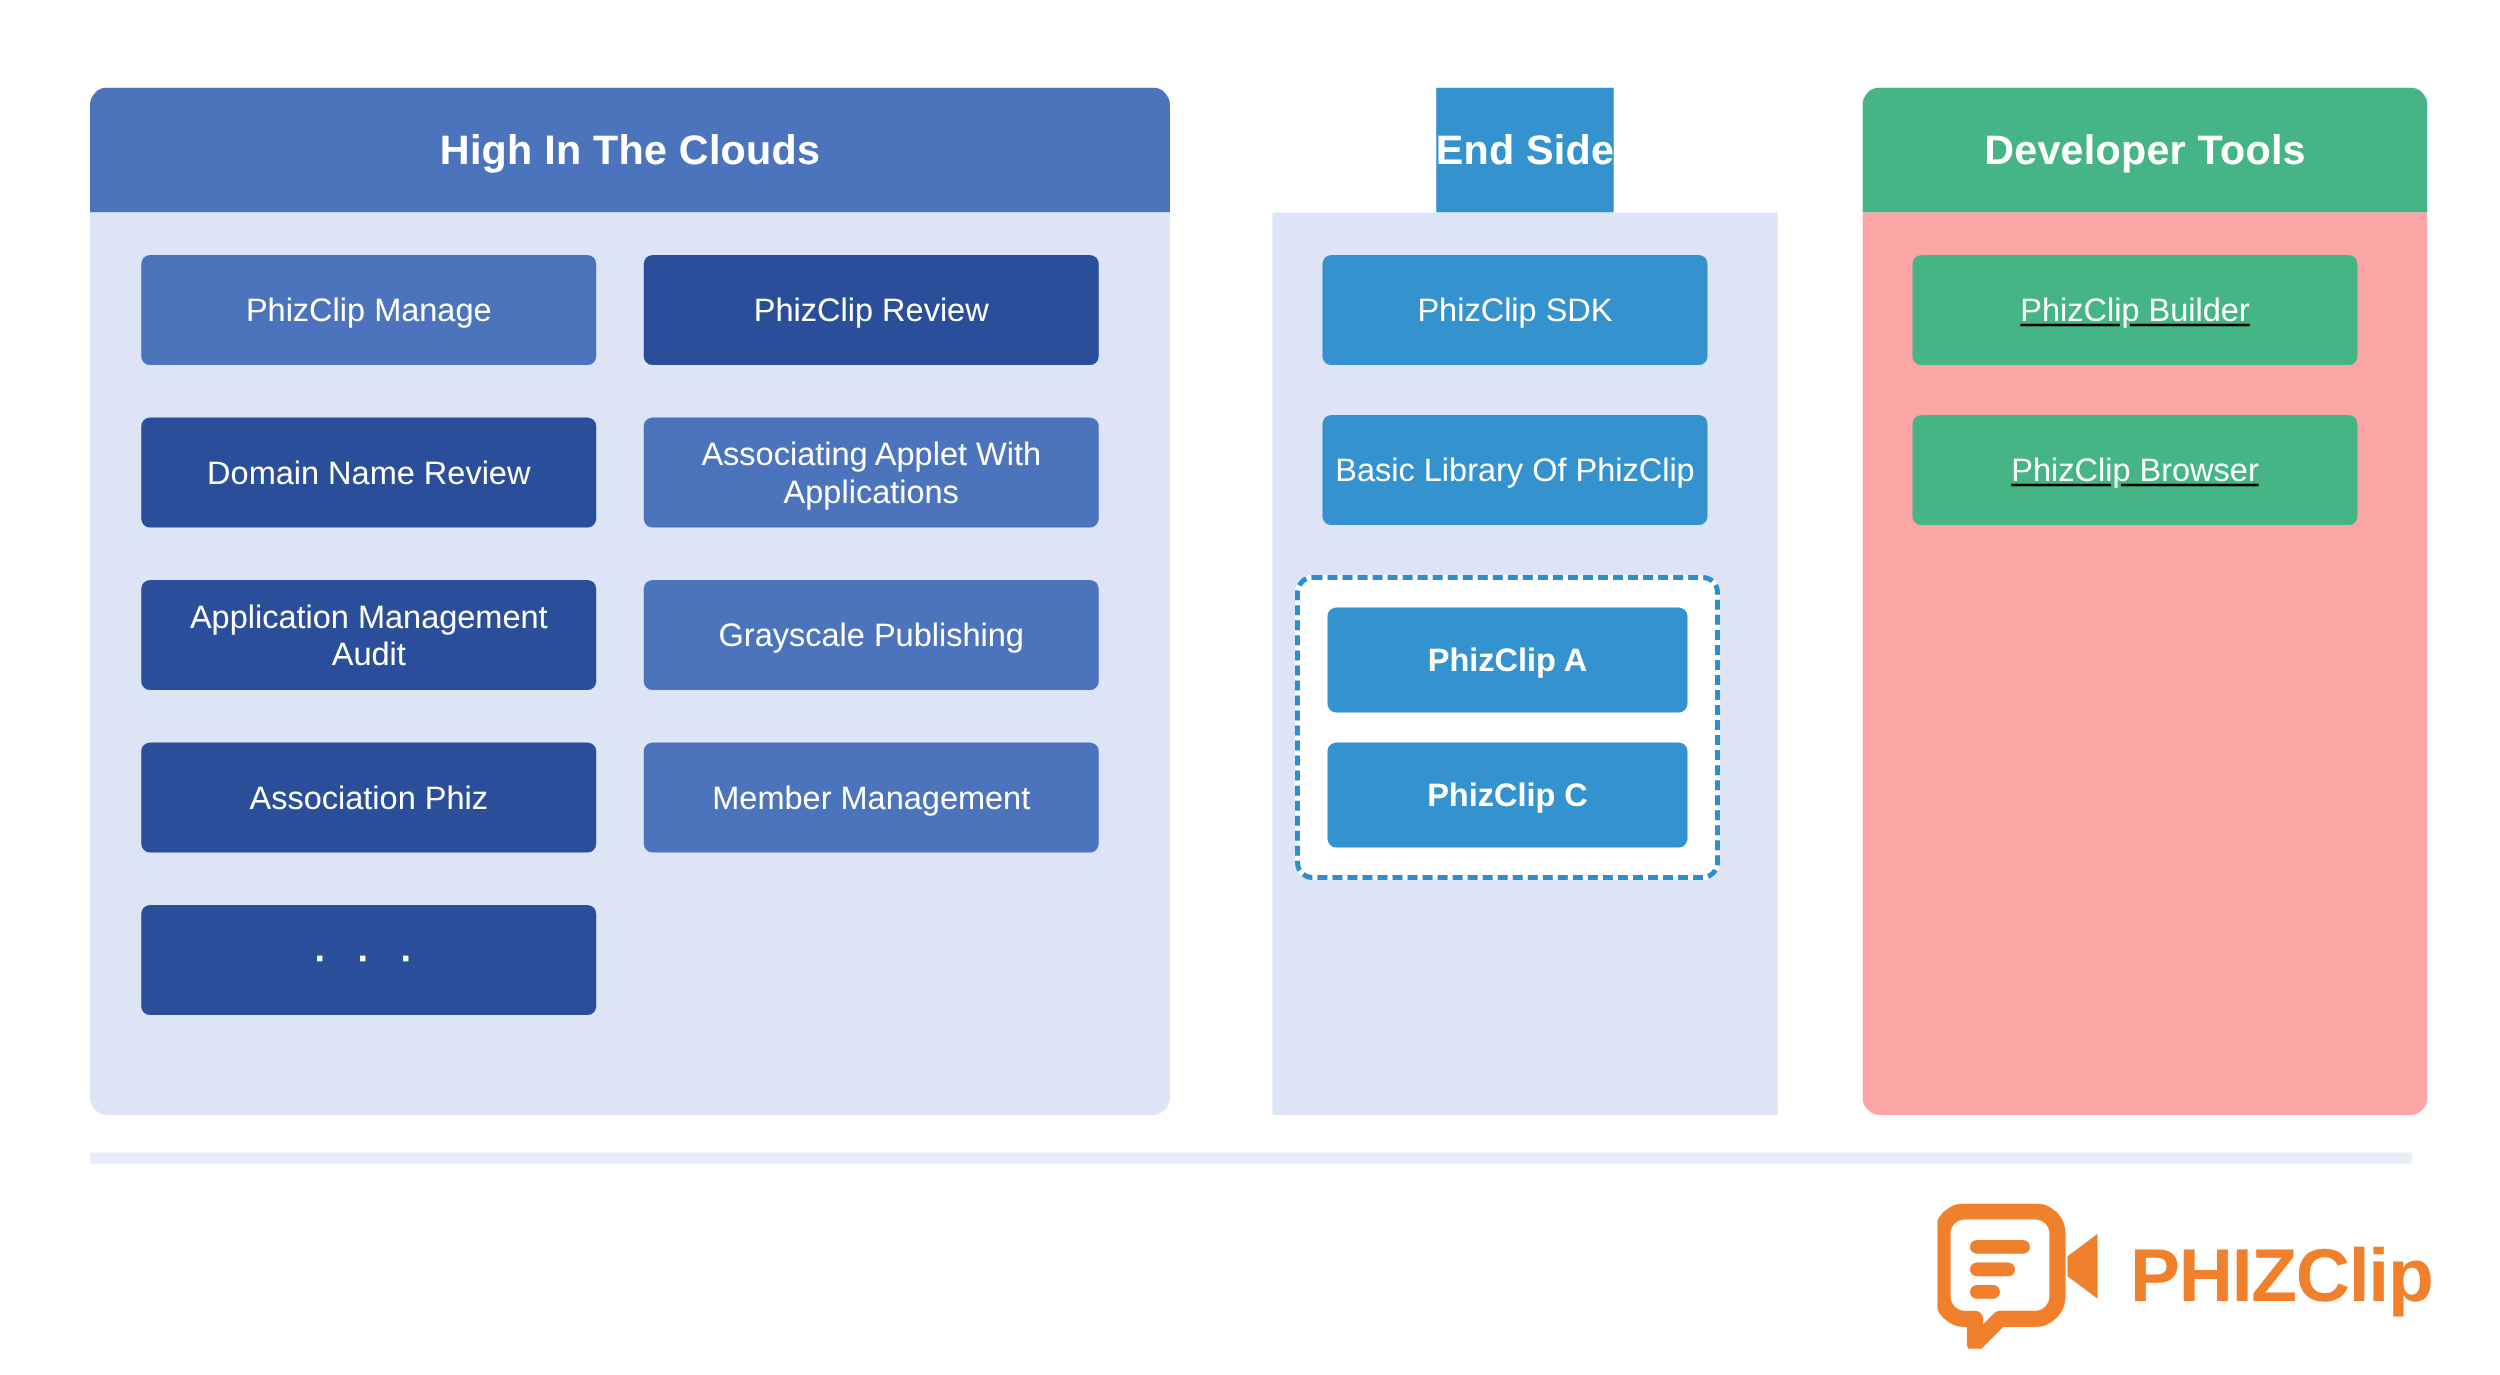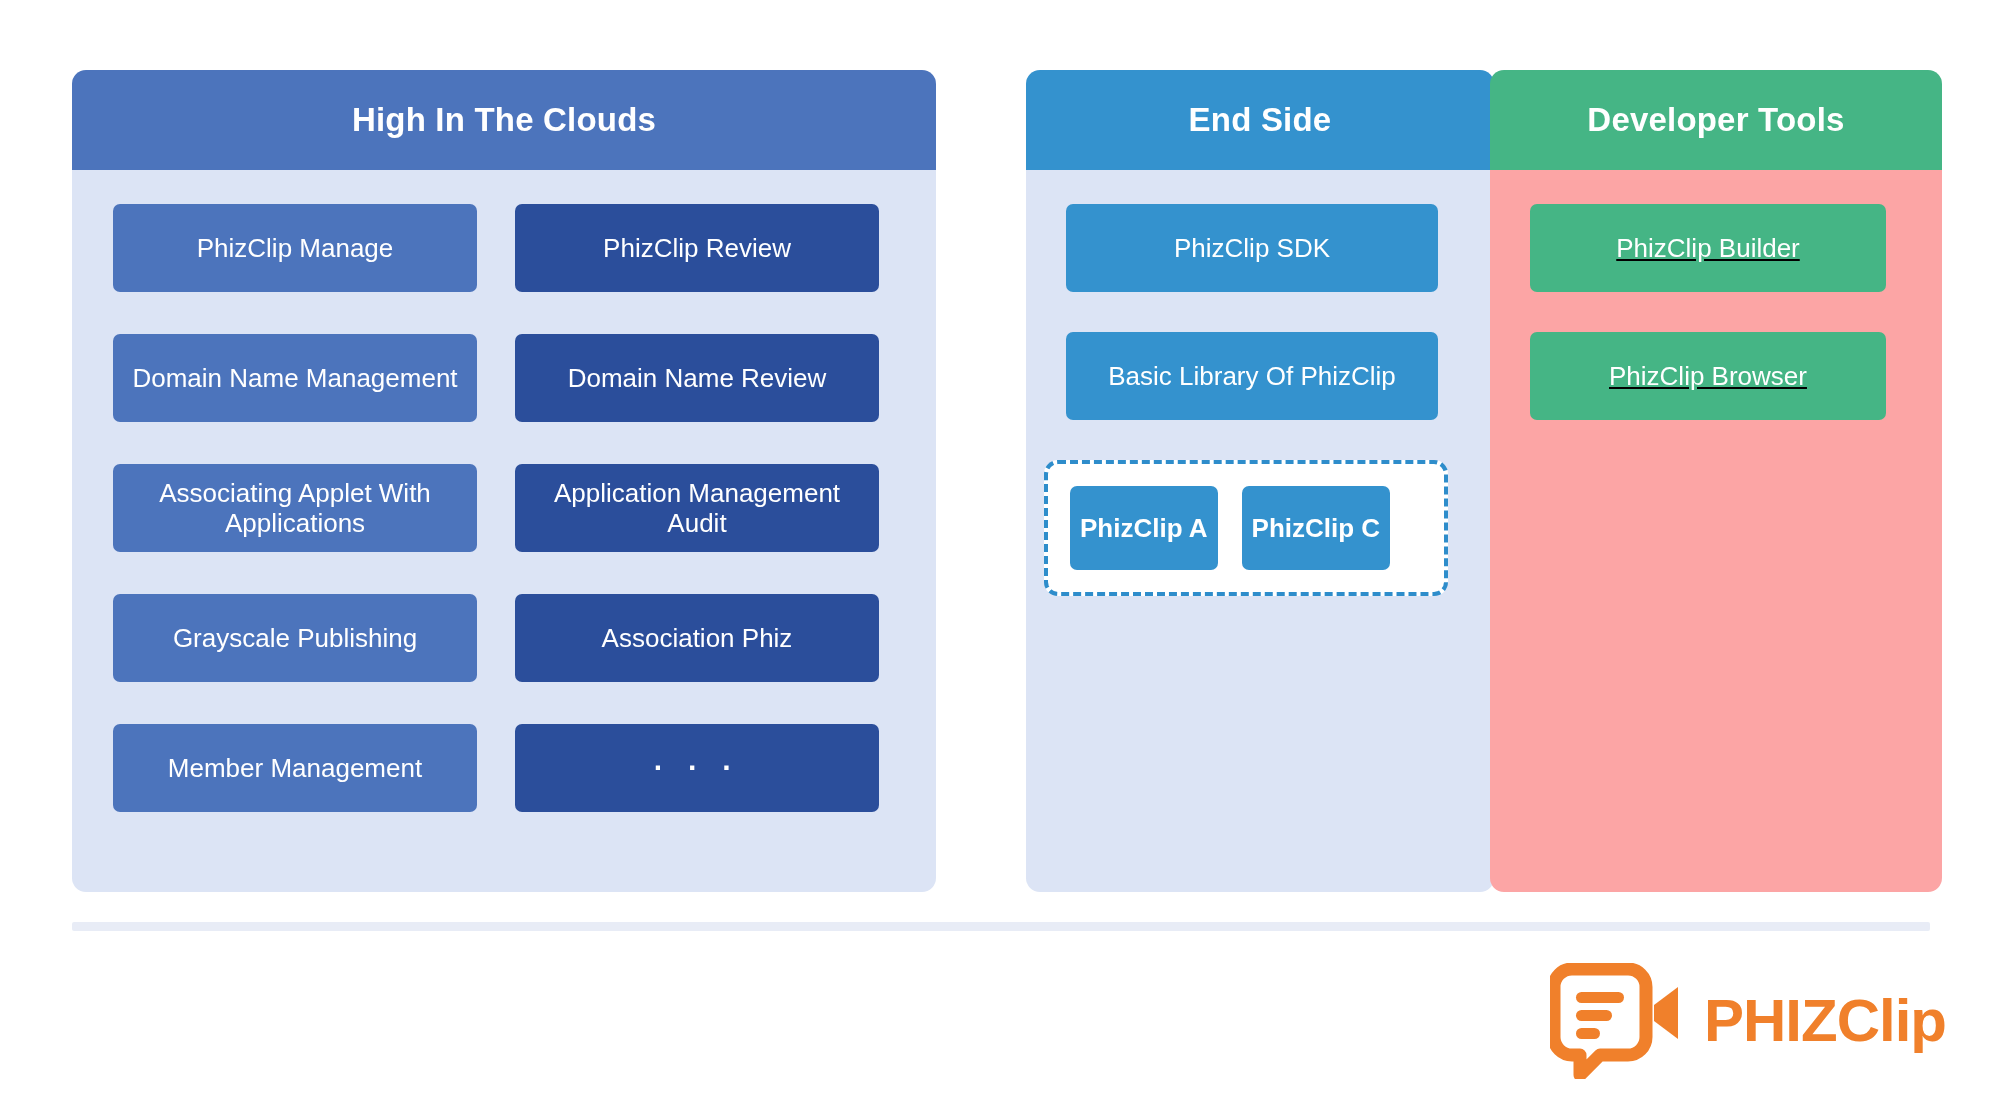--- a/index.html
+++ b/index.html
@@ -41,21 +41,21 @@
     font-weight: bold;
     letter-spacing: .2px;
   }
   .col-body {
     flex: 1 1 auto;
     padding: 34px 16px 0 0;
   }
 
   
   #col-clouds   { left: 72px;   top: 70px;  width: 864px;  height: 822px; }
-  #col-endside  { left: 1026px;  top: 70px;  width: 468px;  height: 822px; }
+  #col-endside  { left: 986px;  top: 70px;  width: 468px;  height: 822px; align-items: center; }
   #col-devtools { left: 1490px; top: 70px;  width: 452px;  height: 822px; }
 
   #col-clouds   .col-head { background: #4C74BC; }
   #col-clouds   .col-body { background: #DCE4F5; }
   #col-endside  .col-head { background: #3492CE; }
   #col-endside  .col-body { background: #DCE4F5; }
   #col-devtools .col-head { background: #45B585; }
   #col-devtools .col-body { background: #fca5a5; text-decoration: underline; }
 
   
@@ -102,21 +102,21 @@
   .card.green    { background: #45B585; }
 
   
   .dashed-group {
     margin: 40px 30px 0 18px;
     border: 4px dashed #2E8DCB;
     border-radius: 14px;
     background: #FFFFFF;
     padding: 22px 22px;
     display: flex;
-    flex-direction: row;
+    flex-direction: column;
     gap: 24px;
   }
   .dashed-group .card {
     font-weight: bold;
     height: 84px;
   }
 
   
   #divider {
     position: absolute;
@@ -155,23 +155,20 @@
   <div class="column" id="col-clouds">
     <div class="col-head">High In The Clouds</div>
     <div class="col-body">
       <div class="grid2">
         <div class="card light-blue">
           <span>PhizClip Manage</span>
         </div>
         <div class="card dark-blue">
           <span>PhizClip Review</span>
         </div>
-        <div class="card light-blue two-line">
-          <span>Domain Name Management</span>
-        </div>
         <div class="card dark-blue two-line">
           <span>Domain Name Review</span>
         </div>
         <div class="card light-blue two-line">
           <span>Associating Applet With Applications</span>
         </div>
         <div class="card dark-blue two-line">
           <span>Application Management Audit</span>
         </div>
         <div class="card light-blue">

